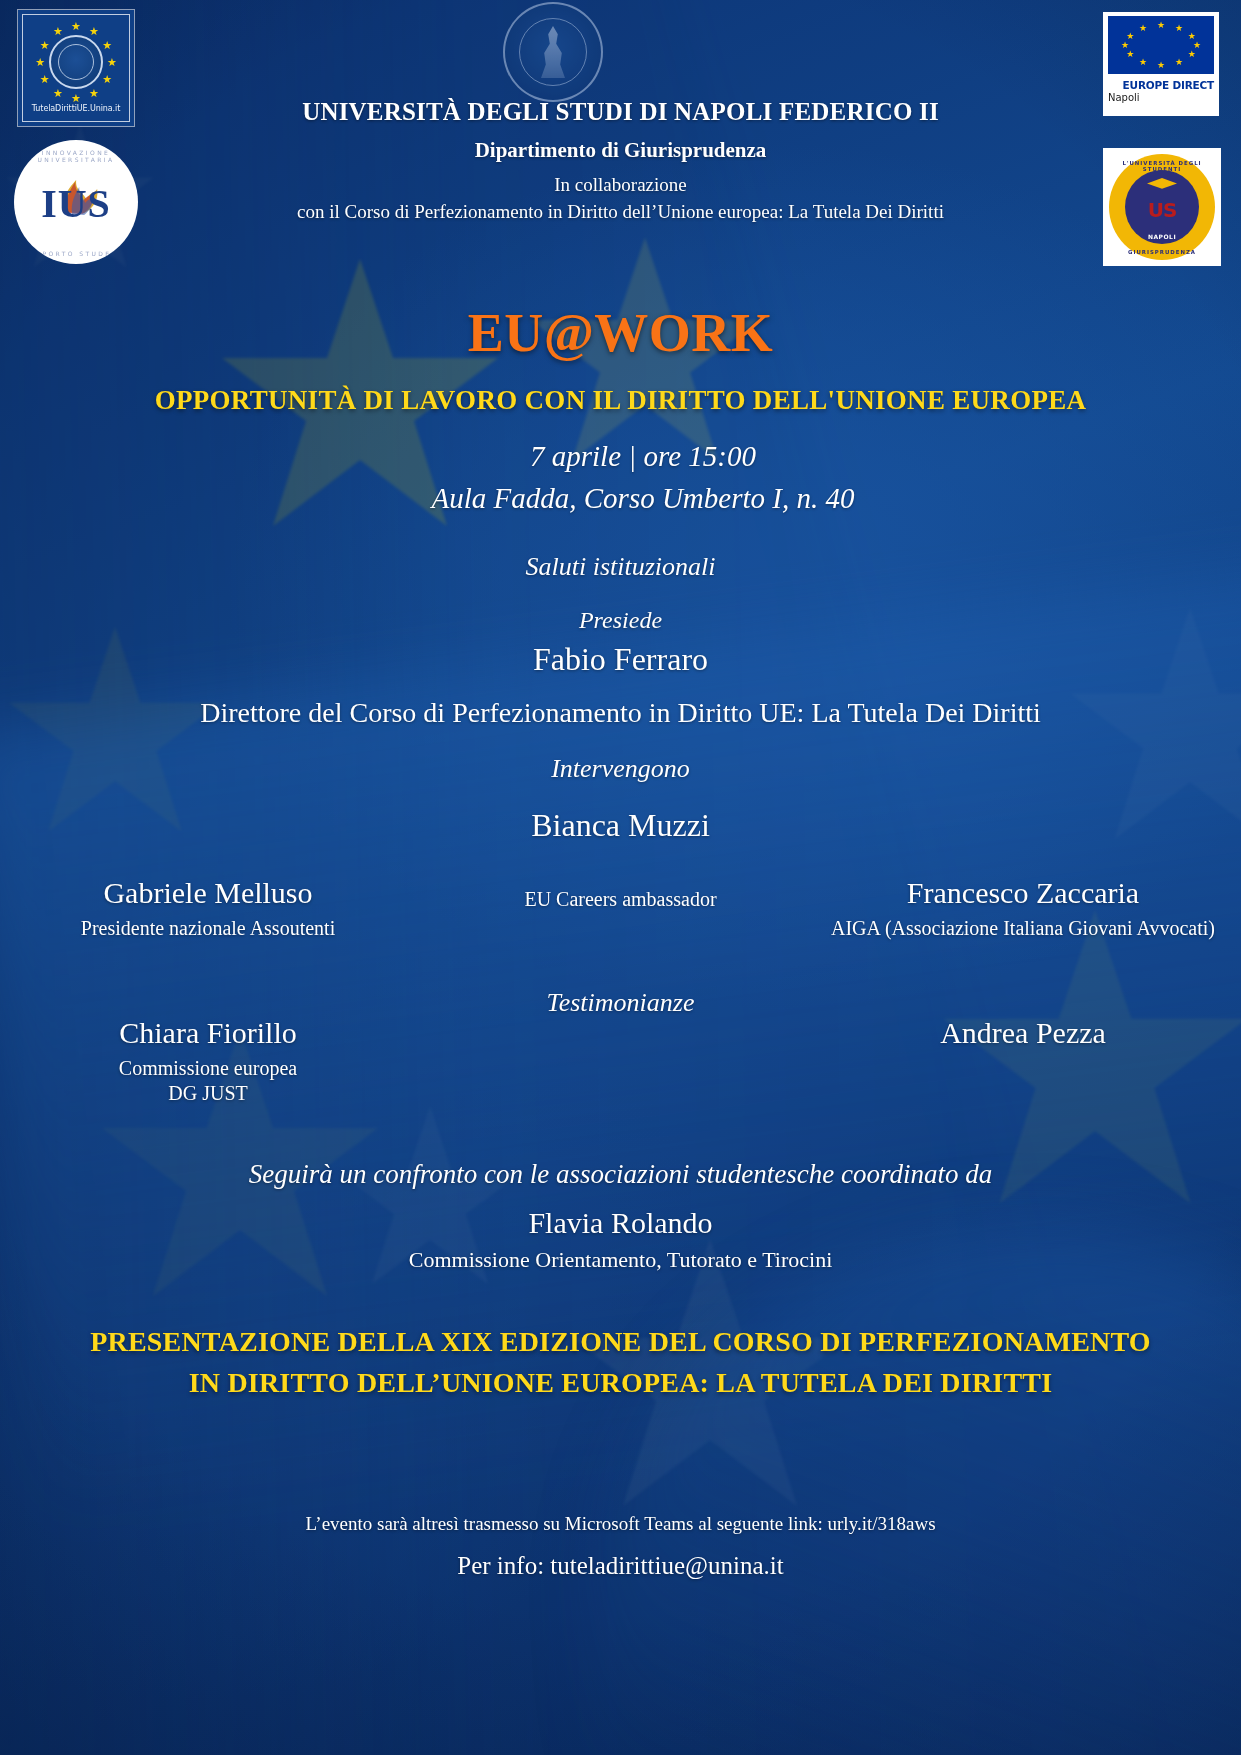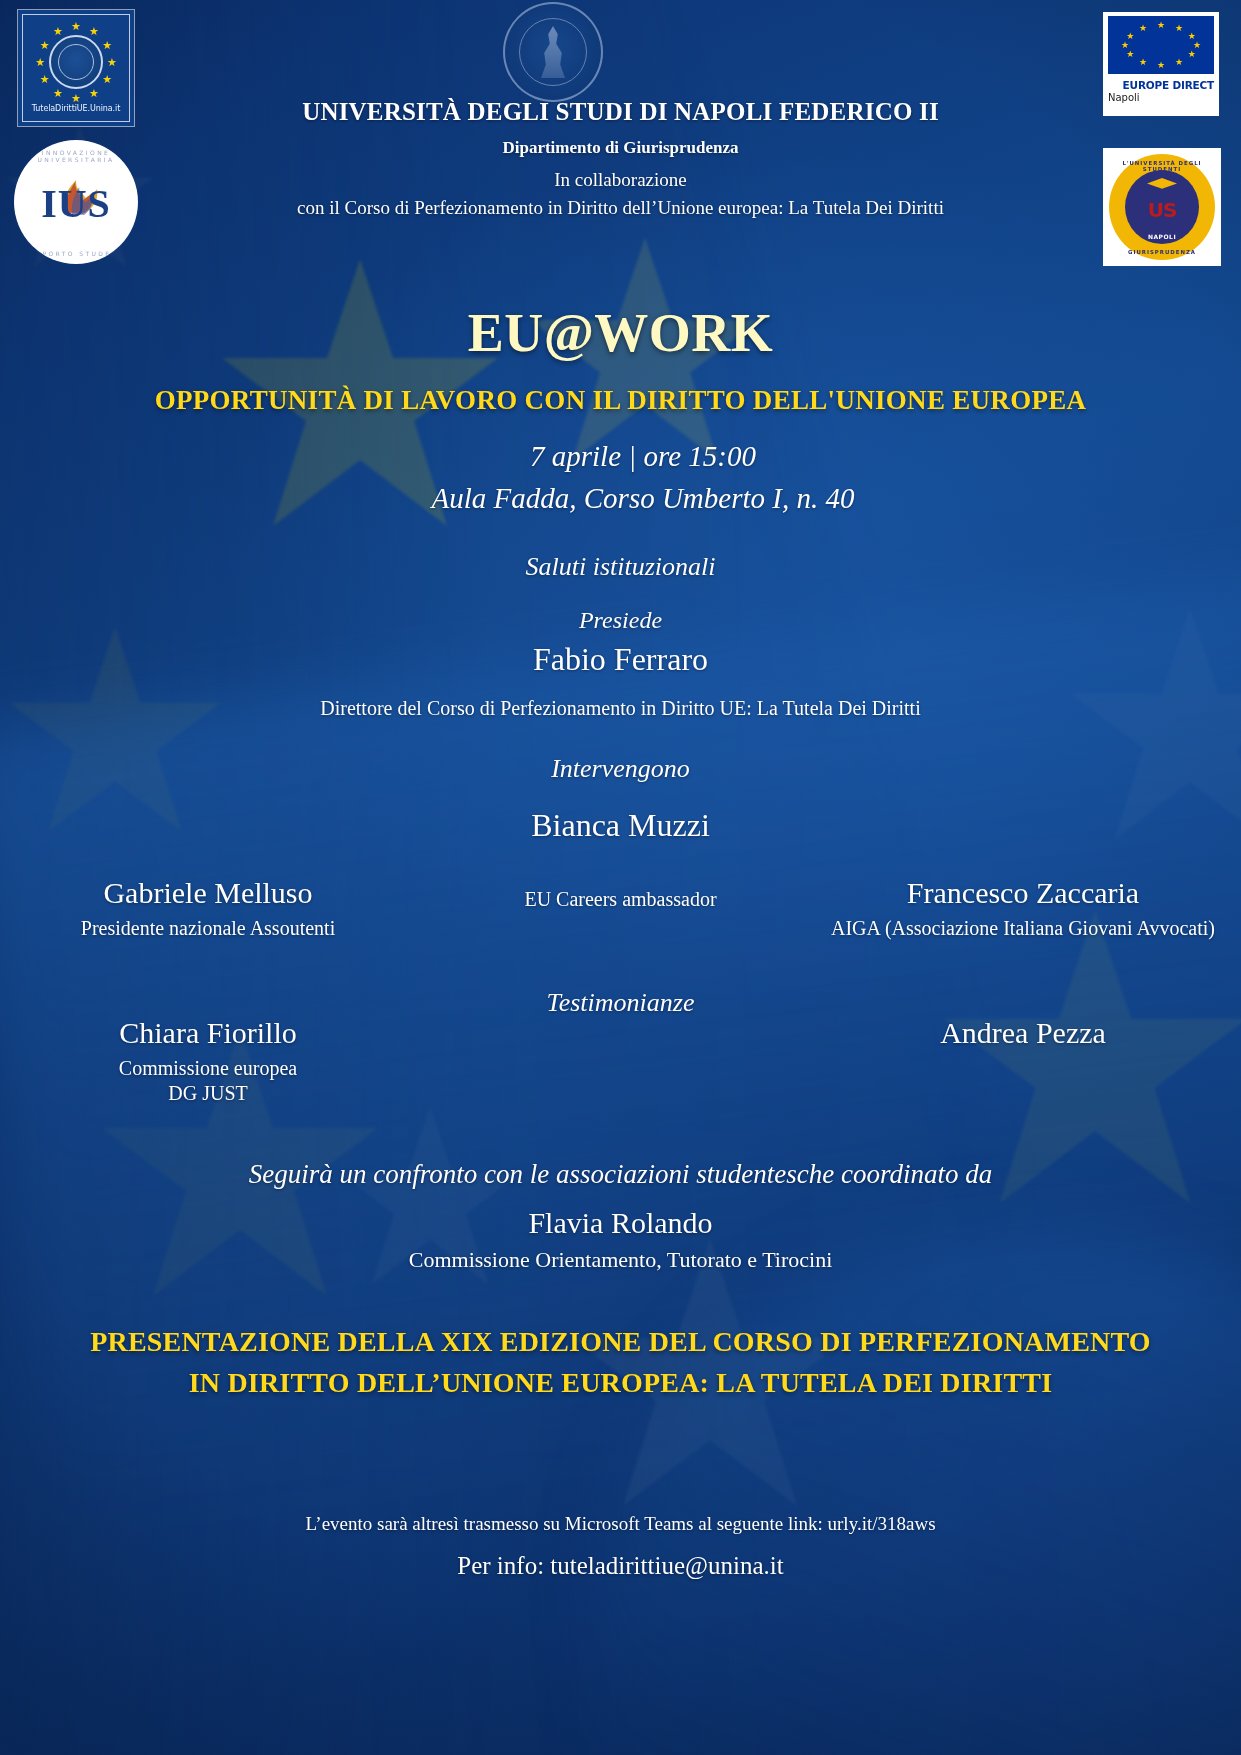--- a/index.html
+++ b/index.html
@@ -312,21 +312,21 @@
     text-align: center;
     text-shadow: 0 1px 3px rgba(0,0,0,.45);
   }
   .h-univ {
     font-size: 25px;
     font-weight: 700;
     letter-spacing: .2px;
     line-height: 1.1;
   }
   .h-dept {
-    font-size: 17px;
+    font-size: 21px;
     font-weight: 700;
     margin-top: 13px;
     line-height: 1.1;
   }
   .h-collab {
     font-size: 19px;
     margin-top: 12px;
     line-height: 1.18;
   }
   .h-line {
@@ -338,21 +338,21 @@
   
   .title-block {
     position: absolute;
     left: 0; right: 0;
     top: 306px;
     text-align: center;
   }
   .t-main {
     font-size: 54px;
     font-weight: 700;
-    color: #fef9c3;
+    color: #f97316;
     letter-spacing: .5px;
     text-shadow: 0 2px 5px rgba(0,0,0,.5);
     line-height: 1;
   }
   .t-sub {
     margin-top: 26px;
     font-size: 27px;
     font-weight: 700;
     color: #ffd91a;
     letter-spacing: .3px;
@@ -392,21 +392,21 @@
     font-size: 32px;
     text-shadow: 0 1px 3px rgba(0,0,0,.42);
     line-height: 1.1;
   }
   .name-ferraro { top: 642px; }
   .role-ferraro {
     position: absolute;
     left: 0; right: 0;
     top: 697px;
     text-align: center;
-    font-size: 20px;
+    font-size: 28px;
     text-shadow: 0 1px 3px rgba(0,0,0,.4);
   }
 
   .name-muzzi { top: 808px; }
   .role-muzzi {
     position: absolute;
     left: 0; right: 0;
     top: 888px;
     text-align: center;
     font-size: 20px;

